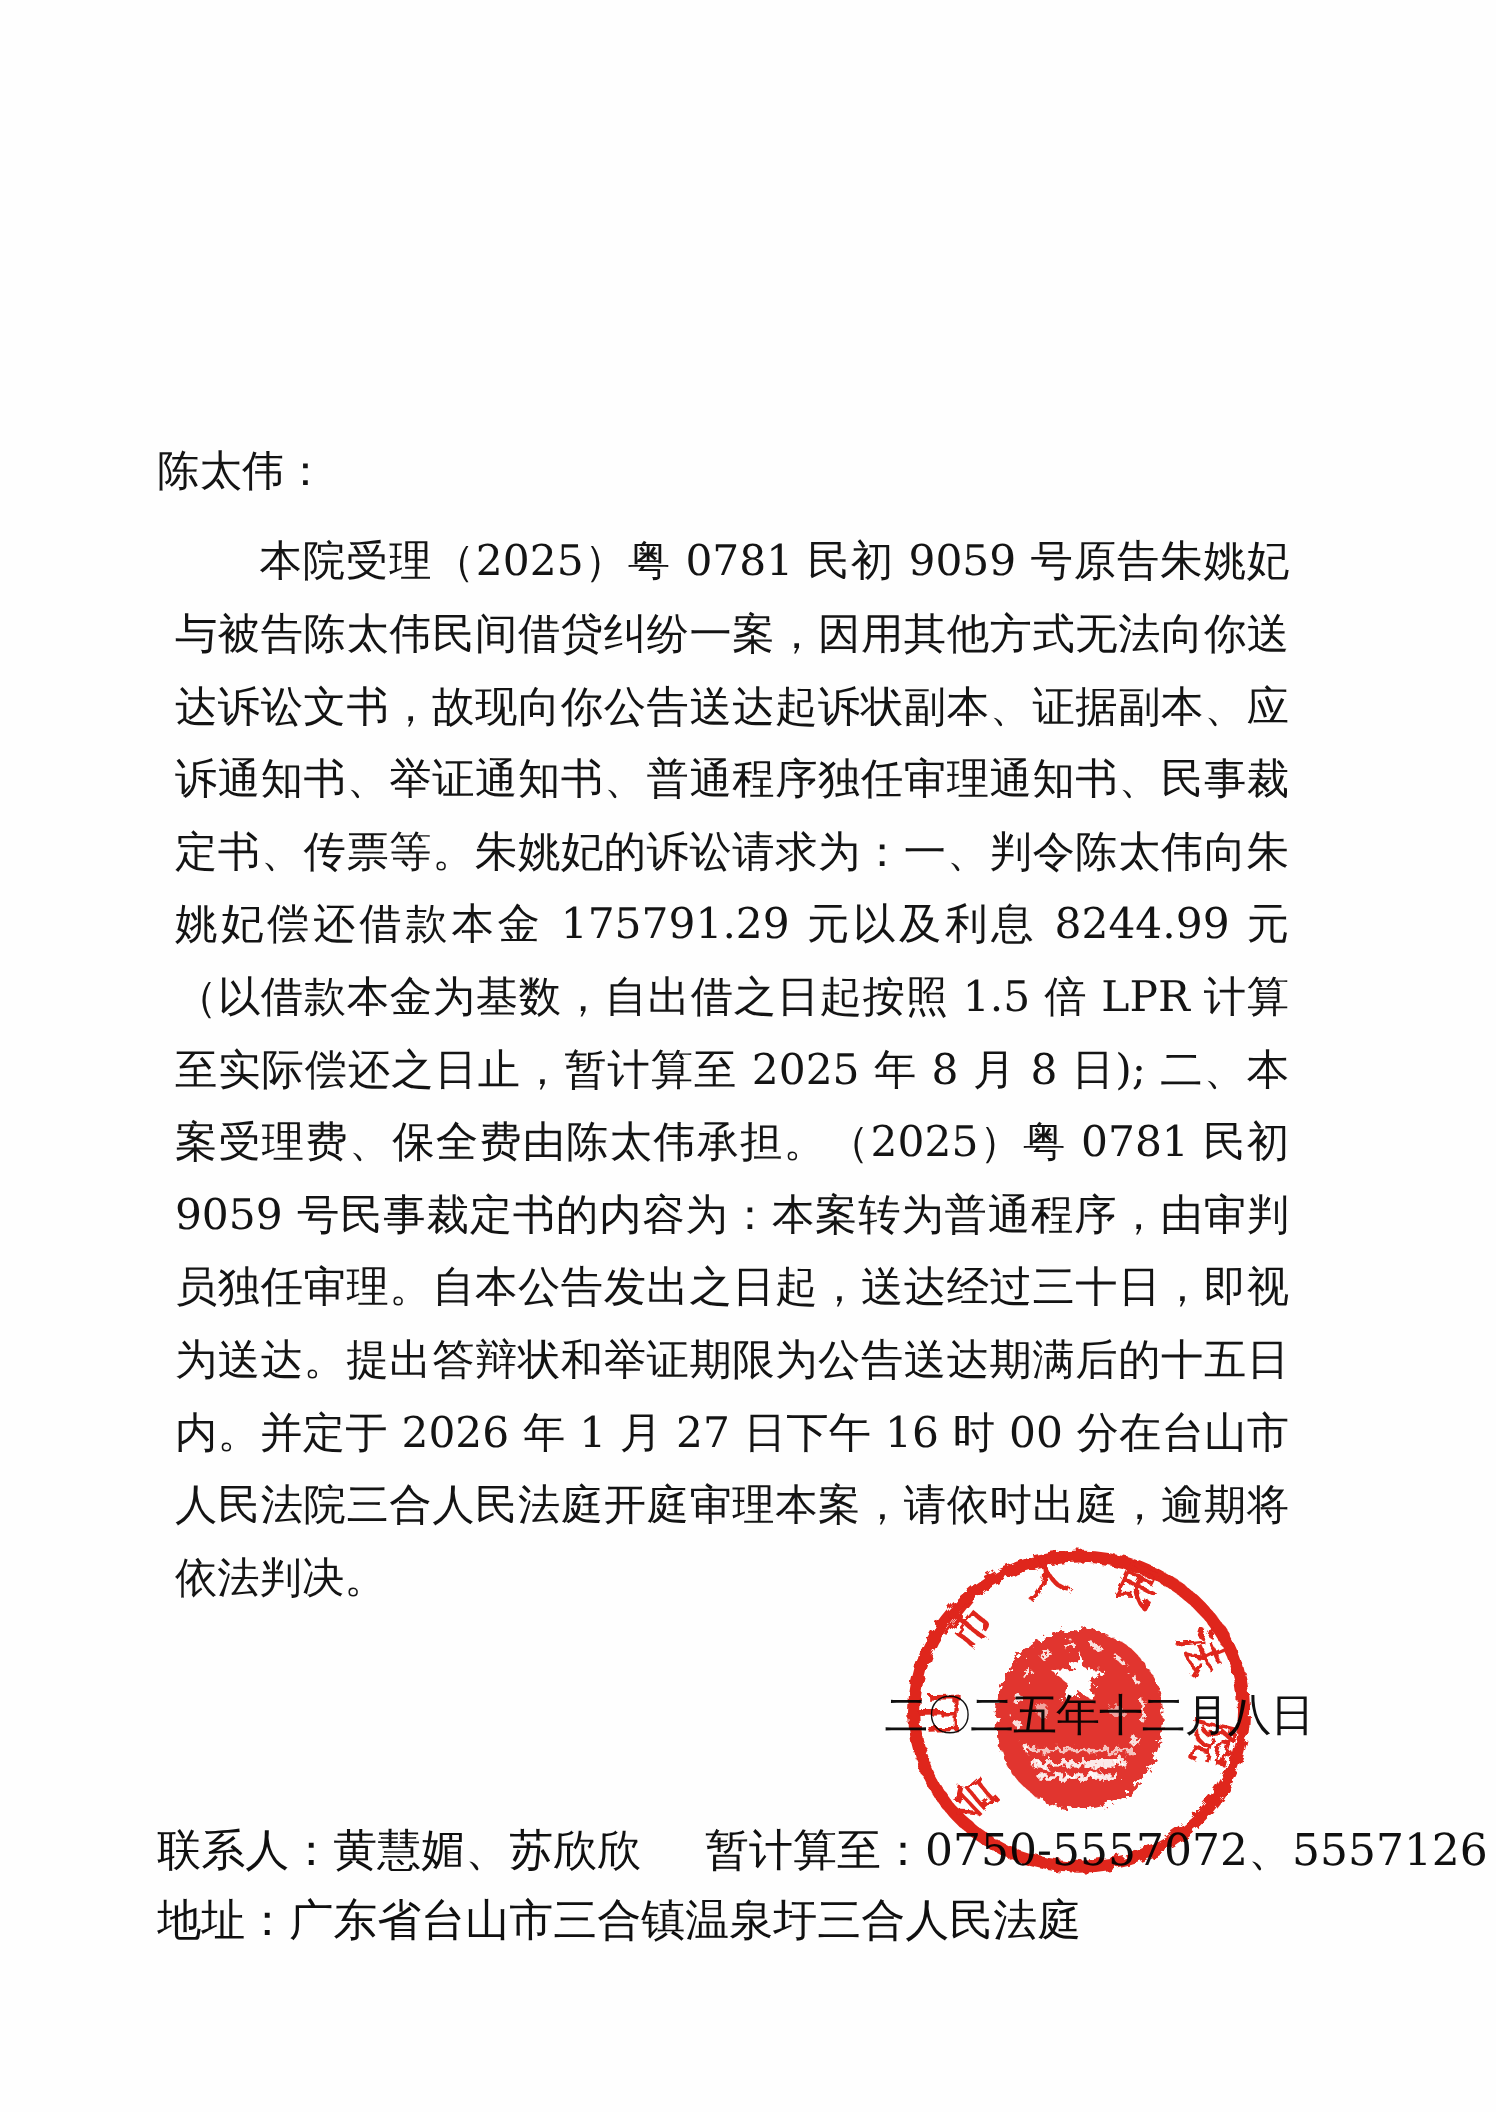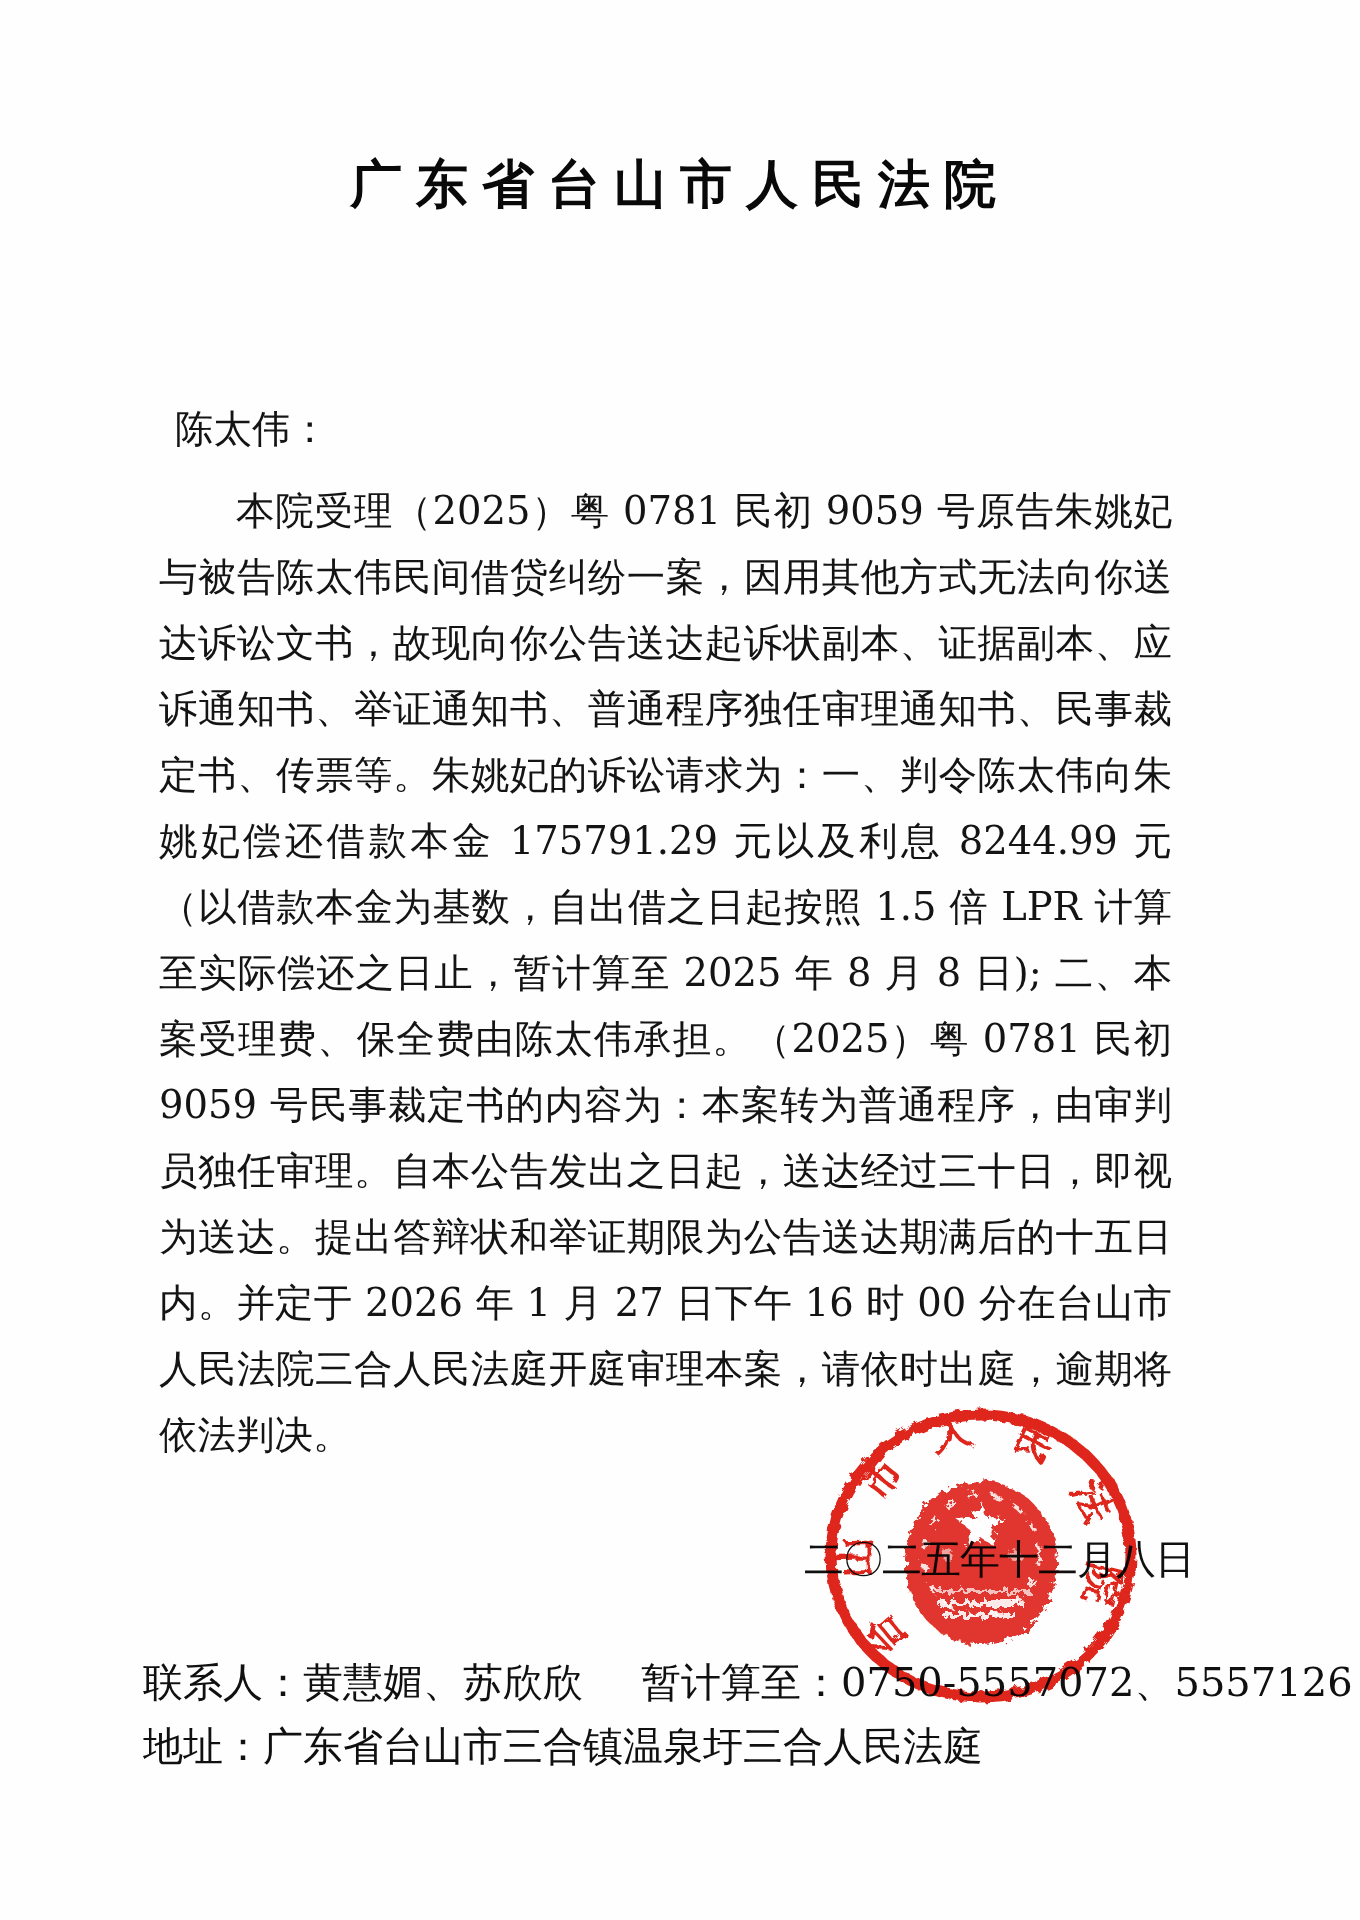--- a/index.html
+++ b/index.html
@@ -25,21 +25,21 @@
     font-family:"DejaVu Sans","Liberation Sans",sans-serif;
     font-weight:bold;font-size:52px;letter-spacing:20px;
     color:#090909;
   }
   .body-block{
     position:absolute;left:143px;top:396px;width:1045px;
     font-size:38.5px;line-height:66px;
     color:#141414;
     z-index:1;
   }
-  .salutation{text-align:left;margin-left:32px;}
+  .salutation{text-align:left;}
   .body-paragraph{
     text-align:justify;text-align-last:left;
     text-indent:2em;
     margin:16px;
   }
   .closing{text-indent:2em;}
   .doc-date{
     position:absolute;top:1532px;right:166px;
     font-size:40px;letter-spacing:-1px;
     color:#101010;z-index:1;white-space:nowrap;
@@ -55,21 +55,20 @@
     z-index:2;
     mix-blend-mode:multiply;
     pointer-events:none;
   }
 </style>
 </head>
 <body>
 
 <div class="page">
 
-  <div class="doc-title">广东省台山市人民法院</div>
 
   <div class="body-block">
     <div class="salutation">陈太伟：</div>
     <p class="body-paragraph">本院受理（2025）粤 0781 民初 9059 号原告朱姚妃与被告陈太伟民间借贷纠纷一案，因用其他方式无法向你送达诉讼文书，故现向你公告送达起诉状副本、证据副本、应诉通知书、举证通知书、普通程序独任审理通知书、民事裁定书、传票等。朱姚妃的诉讼请求为：一、判令陈太伟向朱姚妃偿还借款本金 175791.29 元以及利息 8244.99 元（以借款本金为基数，自出借之日起按照 1.5 倍 LPR 计算至实际偿还之日止，暂计算至 2025 年 8 月 8 日); 二、本案受理费、保全费由陈太伟承担。（2025）粤 0781 民初 9059 号民事裁定书的内容为：本案转为普通程序，由审判员独任审理。自本公告发出之日起，送达经过三十日，即视为送达。提出答辩状和举证期限为公告送达期满后的十五日内。并定于 2026 年 1 月 27 日下午 16 时 00 分在台山市人民法院三合人民法庭开庭审理本案，请依时出庭，逾期将依法判决。</p>
   </div>
 
   <div class="doc-date">二〇二五年十二月八日</div>
 
   <svg class="seal" viewBox="0 0 322 306" xmlns="http://www.w3.org/2000/svg">
     <defs>

